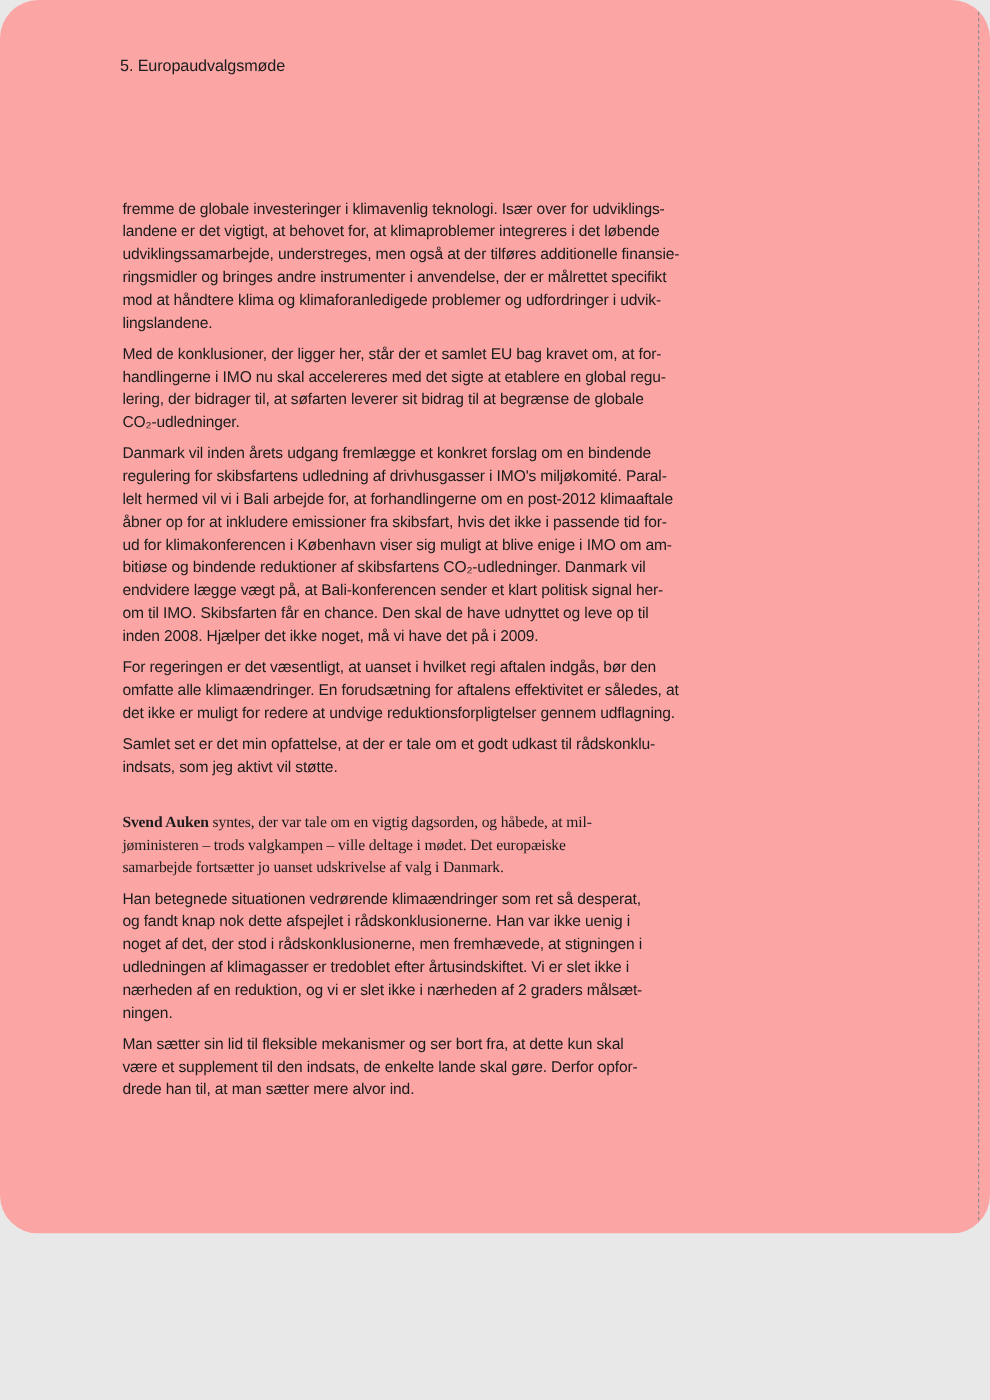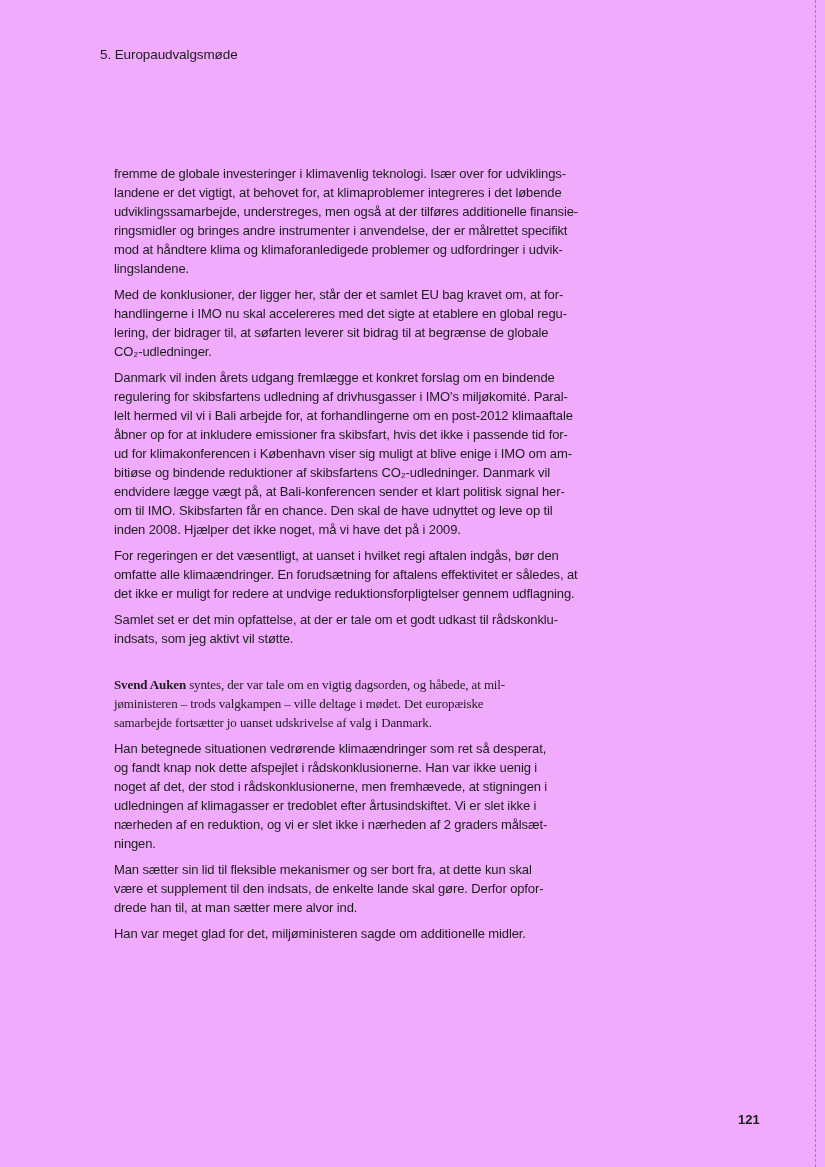--- a/index.html
+++ b/index.html
@@ -1,43 +1,44 @@
 <!DOCTYPE html>
 <html><head>
 <meta charset="utf-8">
 <style>
   html, body { margin: 0; padding: 0; background: #e8e8e8; }
   .page {
     position: relative;
     width: 825px;
-    height: 1167px;
+    height: 1028px;
     margin: 0 auto;
-    background: #f0abfc;
+    background: #fca5a5;
     font-family: "Liberation Sans", sans-serif;
     color: #1c1c1c;
     overflow: hidden;
+    border-radius: 32px;
   }
   .header {
     position: absolute;
     left: 100px;
     top: 47px;
     font-size: 13.5px;
     letter-spacing: -0.1px;
   }
   .content {
     position: absolute;
     left: 98px;
     top: 164px;
     width: 545px;
     font-size: 13px;
     letter-spacing: -0.12px;
     line-height: 19px;
   }
   .para {
-    margin: 0 0 7px 16px;
+    margin: 0 0 7px 4px;
     white-space: pre-line;
   }
   .para.section-break { margin-top: 27px; font-family: Liberation Serif, serif; }
   .para strong { font-weight: bold; }
   .page-number {
     position: absolute;
     left: 738px;
     top: 1112px;
     font-size: 13px;
     font-weight: bold;
@@ -86,17 +87,16 @@
 samarbejde fortsætter jo uanset udskrivelse af valg i Danmark.</p>
       <p class="para">Han betegnede situationen vedrørende klimaændringer som ret så desperat,
 og fandt knap nok dette afspejlet i rådskonklusionerne. Han var ikke uenig i
 noget af det, der stod i rådskonklusionerne, men fremhævede, at stigningen i
 udledningen af klimagasser er tredoblet efter årtusindskiftet. Vi er slet ikke i
 nærheden af en reduktion, og vi er slet ikke i nærheden af 2 graders målsæt-
 ningen.</p>
       <p class="para">Man sætter sin lid til fleksible mekanismer og ser bort fra, at dette kun skal
 være et supplement til den indsats, de enkelte lande skal gøre. Derfor opfor-
 drede han til, at man sætter mere alvor ind.</p>
-      <p class="para">Han var meget glad for det, miljøministeren sagde om additionelle midler.</p>
     </div>
   <div class="page-number">121</div>
   <div class="edge-dashes"></div>
 </div>
 
 </body></html>

